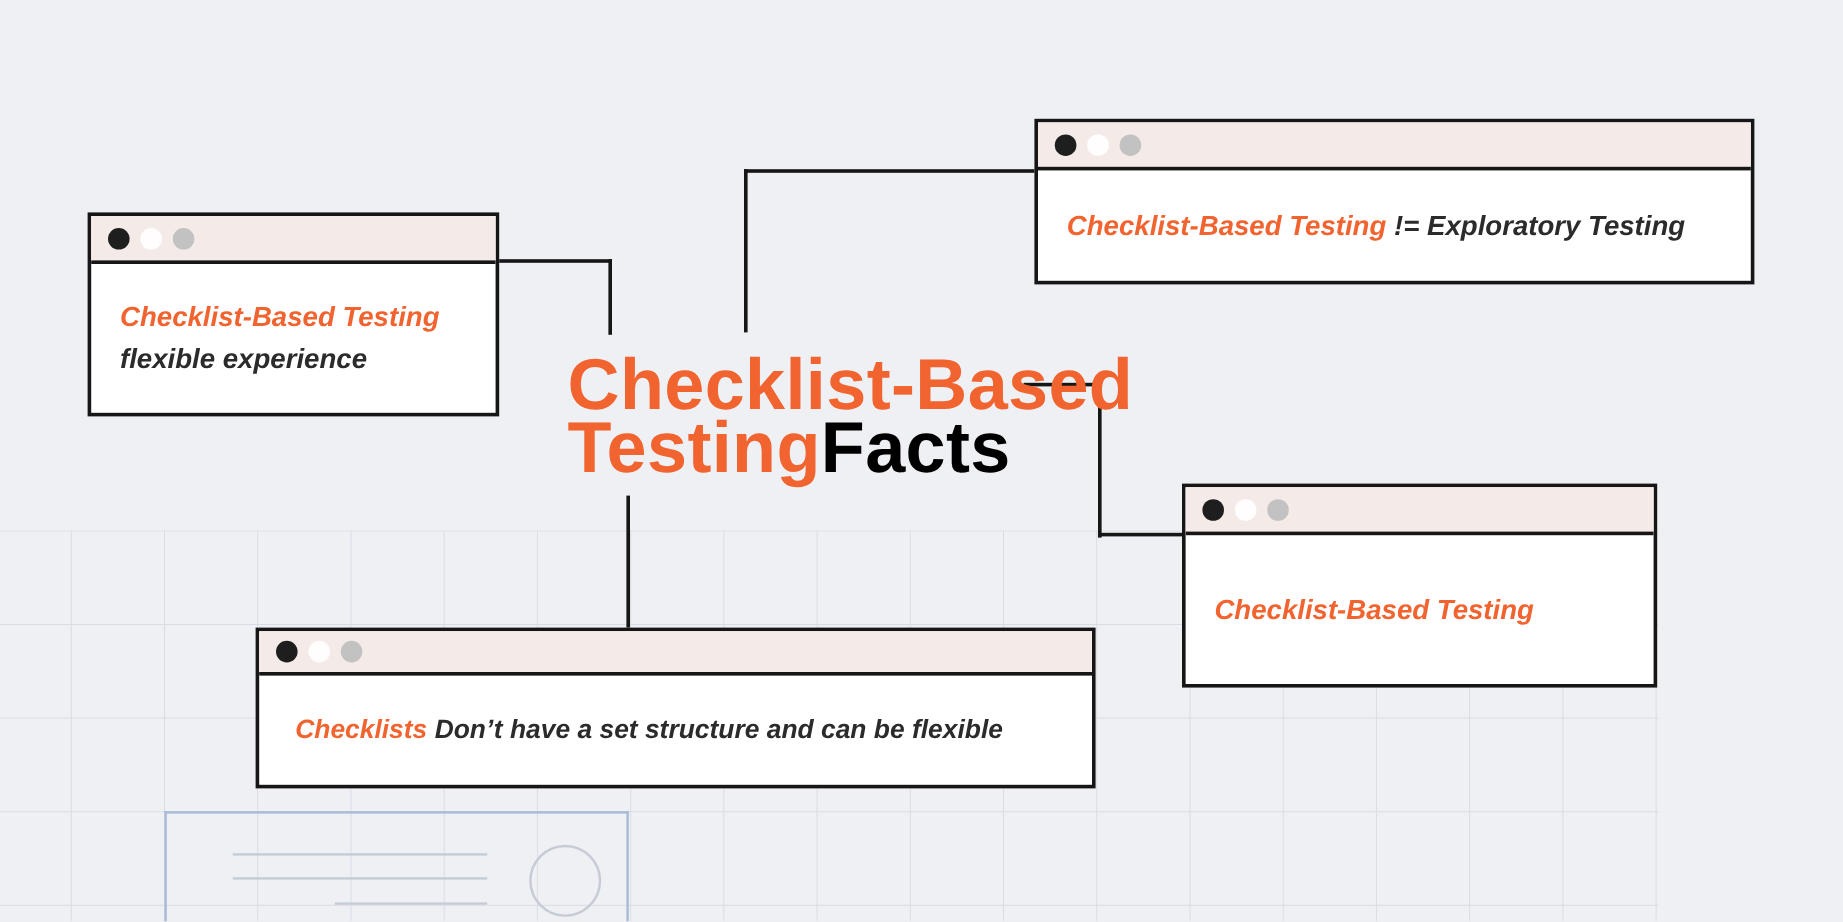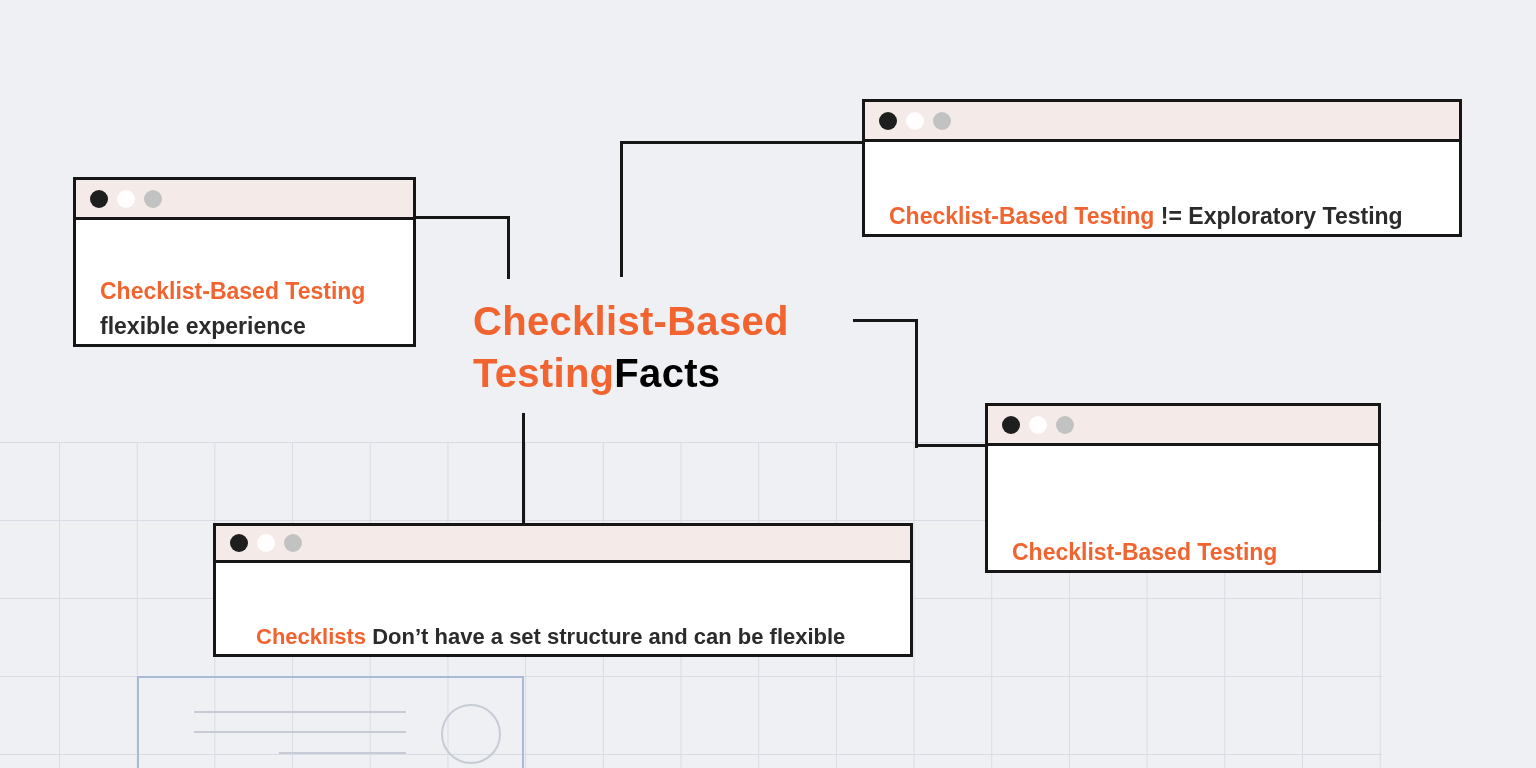--- a/index.html
+++ b/index.html
@@ -56,21 +56,21 @@
   .c2h  { left: 620px; top: 141px; width: 245px; height: 3px; }
   .c3h1 { left: 853px; top: 319px; width: 65px;  height: 3px; }
   .c3v  { left: 915px; top: 319px; width: 3px;   height: 129px; }
   .c3h2 { left: 915px; top: 444px; width: 73px;  height: 3px; }
   .c4v  { left: 522px; top: 413px; width: 3px;   height: 112px; }
 
   
   .main-title {
     position: absolute;
     left: 473px; top: 295px;
-    font-size: 40px;
+    font-size: 60px;
     font-weight: 700;
     line-height: 52px;
     letter-spacing: 0.3px;
     white-space: nowrap;
   }
   .orange { color: #f1632f; }
   .title-dark { color: #000000; }
   .t-line2 .orange { }
 
   
@@ -100,29 +100,30 @@
   .dot-black { background: #1e1e1e; }
   .dot-white { background: #fffdfd; }
   .dot-gray  { background: #c2c2c2; }
 
   .card-body {
     position: absolute;
     left: 0; right: 0;
     top: 40px; bottom: 0;
     display: flex;
     flex-direction: column;
-    justify-content: flex-end;
+    justify-content: center;
     padding-left: 24px;
     font-size: 23px;
     font-weight: 700;
     color: #2b2b2b;
     line-height: 35px;
     white-space: nowrap;
+    font-style: italic;
   }
-  .card4 .card-body { top: 34px; padding-left: 40px; font-size: 22px; }
+  .card4 .card-body { top: 34px; padding-left: 30px; font-size: 22px; }
   .card-body .hl { color: #f1632f; }
   .inline-row .hl { margin-right: 0.28em; }
   .inline-row span { display: inline; }
 </style>
 </head>
 <body>
 
 <div class="stage">
 
   <div class="grid"></div>

